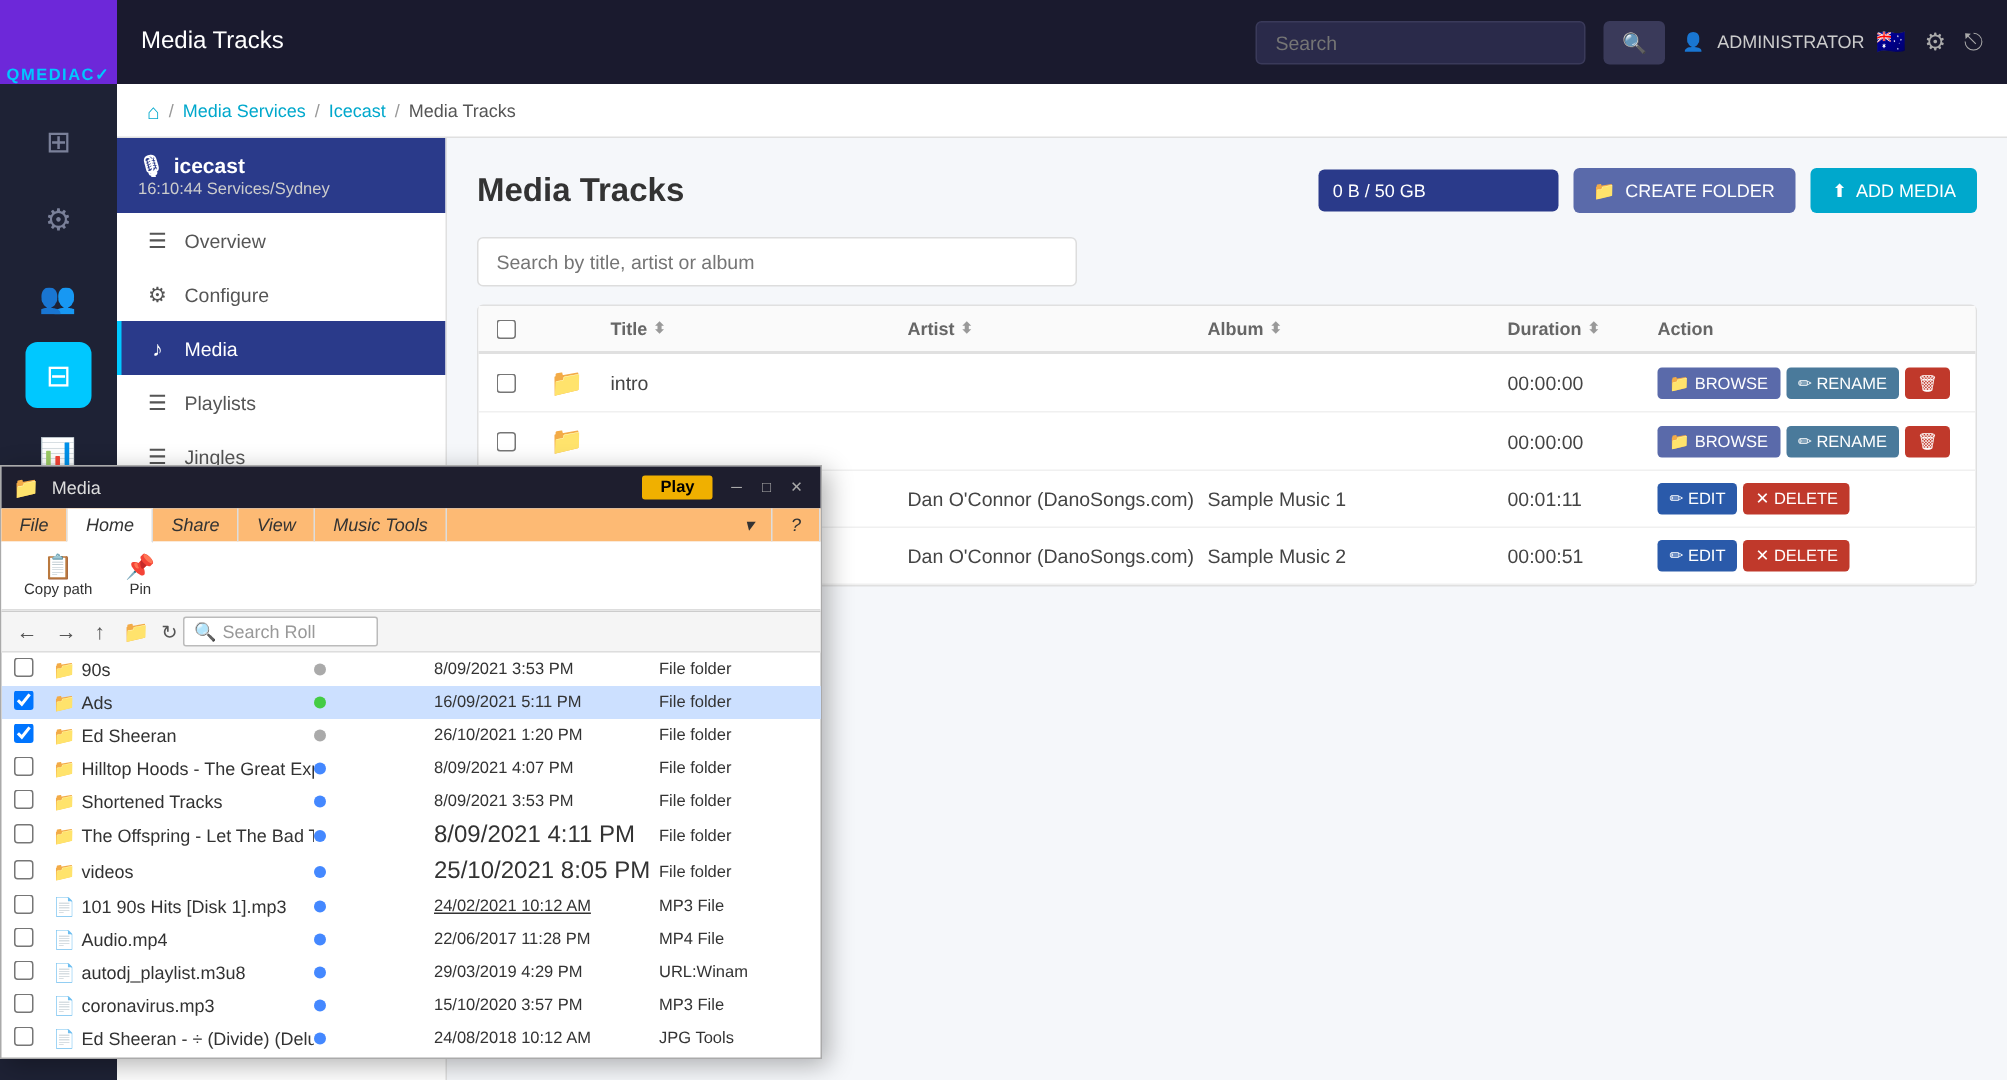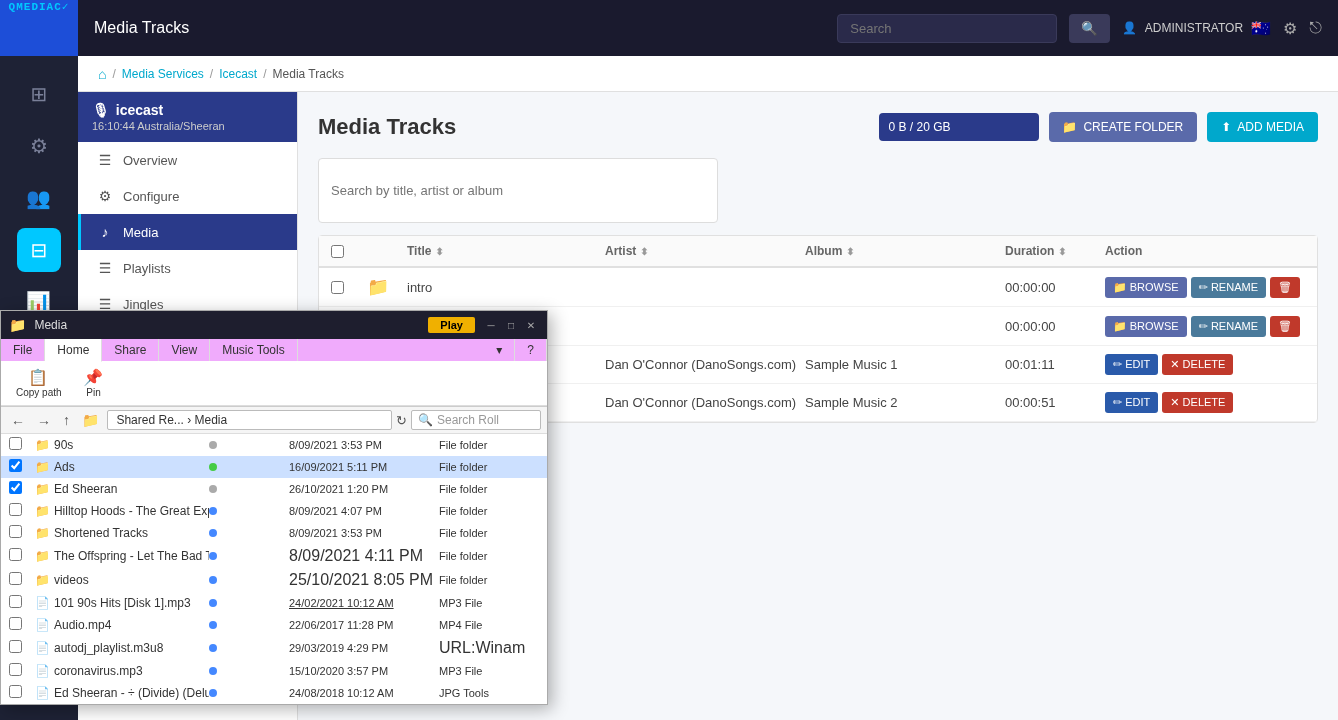--- a/index.html
+++ b/index.html
@@ -4,22 +4,22 @@
   <style>
     * { box-sizing: border-box; margin: 0; padding: 0; }
     body { font-family: 'Segoe UI', Arial, sans-serif; background: #f0f2f5; font-size: 13px; overflow: hidden; }
 
     
     .top-nav {
       position: fixed; top: 0; left: 0; right: 0; height: 56px;
       background: #1a1a2e; display: flex; align-items: center; z-index: 100;
     }
     .logo-area {
-      width: 78px; height: 56px; background: #1d4ed8;
-      display: flex; align-items: flex-start; justify-content: center; flex-shrink: 0; font-family: Liberation Mono, monospace;
+      width: 78px; height: 56px; background: #6d28d9;
+      display: flex; align-items: flex-end; justify-content: center; flex-shrink: 0;
     }
     .logo-text { color: #00c8ff; font-size: 11px; font-weight: bold; letter-spacing: 1px; }
     .top-nav-title { color: #fff; font-size: 16px; font-weight: 500; margin-left: 16px; flex: 1; }
     .top-nav-right { display: flex; align-items: center; gap: 12px; margin-right: 16px; }
     .search-bar {
       background: #2a2a4a; border: 1px solid #3a3a5a; border-radius: 4px;
       padding: 6px 12px; color: #aaa; width: 220px; font-size: 13px;
     }
     .search-btn {
       background: #3a3a5a; border: none; border-radius: 4px;
@@ -90,21 +90,21 @@
       background: #5a6aaa; color: #fff; border: none; border-radius: 4px;
       padding: 8px 14px; cursor: pointer; font-size: 12px; display: flex; align-items: center; gap: 6px;
     }
     .btn-add {
       background: #00a8cc; color: #fff; border: none; border-radius: 4px;
       padding: 8px 14px; cursor: pointer; font-size: 12px; display: flex; align-items: center; gap: 6px;
     }
 
     .search-input-wrap { margin-bottom: 12px; }
     .search-input {
-      width: 400px; padding: 24px 12px; border: 1px solid #ddd; border-radius: 4px;
+      width: 400px; padding: 8px 12px; border: 1px solid #ddd; border-radius: 4px;
       font-size: 13px; color: #555; background: #fff;
     }
 
     
     .media-table { width: 100%; background: #fff; border-radius: 4px; border: 1px solid #e0e0e0; }
     .table-header {
       display: grid; grid-template-columns: 36px 40px 1fr 200px 200px 100px 200px;
       padding: 8px 12px; border-bottom: 2px solid #e0e0e0; background: #fafafa;
     }
     .th { font-size: 12px; font-weight: 600; color: #666; display: flex; align-items: center; gap: 4px; }
@@ -154,21 +154,21 @@
       padding: 2px 12px; border: none; border-radius: 2px; cursor: pointer; margin-right: 8px;
     }
     .fe-window-controls { display: flex; gap: 4px; }
     .fe-wc { width: 16px; height: 16px; display: flex; align-items: center; justify-content: center; font-size: 10px; color: #aaa; cursor: pointer; }
 
     
     .fe-ribbon {
       background: #f0f0f0; border-bottom: 1px solid #ccc;
     }
     .fe-ribbon-tabs {
-      display: flex; background: #f0abfc;
+      display: flex; background: #fdba74; font-style: italic;
     }
     .fe-tab {
       padding: 4px 12px; font-size: 12px; color: #333; cursor: pointer; border-right: 1px solid #ddd;
     }
     .fe-tab.active { background: #fff; border-bottom: 1px solid #fff; margin-bottom: -1px; }
     .fe-ribbon-content {
       display: flex; align-items: center; padding: 4px 8px; gap: 8px; background: #fff; border-bottom: 1px solid #ddd;
     }
     .fe-ribbon-btn {
       display: flex; flex-direction: column; align-items: center; font-size: 10px; color: #333;
@@ -254,21 +254,21 @@
   <span class="breadcrumb-sep">/</span>
   <span class="breadcrumb-current">Media Tracks</span>
 </div>
 
 <div class="second-sidebar">
   <div class="server-header">
     <div class="server-name">
       <span>🎙</span>
       <span>icecast</span>
     </div>
-    <div class="server-time">16:10:44 Australia/Sheeran</div>
+    <div class="server-time">16:10:44 Services/Sydney</div>
   </div>
   <div class="nav-item">
     <span class="nav-item-icon">☰</span>
     <span class="nav-item-label">Overview</span>
   </div>
   <div class="nav-item">
     <span class="nav-item-icon">⚙</span>
     <span class="nav-item-label">Configure</span>
   </div>
   <div class="nav-item active">
@@ -284,21 +284,21 @@
     <span class="nav-item-label">Jingles</span>
   </div>
 </div>
 
 <div class="main-content">
   <div class="page-header">
     <span class="page-title">Media Tracks</span>
     <div style="display:flex;gap:10px;align-items:center;">
       <div class="storage-bar-bg">
         <div class="storage-bar-fill"></div>
-        <span class="storage-label">0 B / 20 GB</span>
+        <span class="storage-label">0 B / 50 GB</span>
       </div>
       <button class="btn-create">
         <span>📁</span>
         <span>CREATE FOLDER</span>
       </button>
       <button class="btn-add">
         <span>⬆</span>
         <span>ADD MEDIA</span>
       </button>
     </div>
@@ -426,21 +426,20 @@
         <span>Pin</span>
       </div>
     </div>
   </div>
 
   <div class="fe-addressbar">
     <button class="fe-nav-btn">←</button>
     <button class="fe-nav-btn">→</button>
     <button class="fe-nav-btn">↑</button>
     <span class="fe-nav-btn">📁</span>
-    <input class="fe-address" type="text" value="Shared Re... › Media" style="">
     <button class="fe-refresh">↻</button>
     <div class="fe-search-wrap">
       <span>🔍</span>
       <span>Search Roll</span>
     </div>
   </div>
 
 
   <div id="file-list" style="overflow-y:auto; max-height:270px;">
   <div class="fe-file-row" style="display: grid; grid-template-columns: 26px 1fr 80px 150px 100px; padding: 3px 8px; font-size: 12px; color: rgb(51, 51, 51); align-items: center; cursor: pointer;">
@@ -534,21 +533,21 @@
     <div style="font-size:11px;">MP4 File</div>
   </div>
       <div class="fe-file-row" style="display: grid; grid-template-columns: 26px 1fr 80px 150px 100px; padding: 3px 8px; font-size: 12px; color: rgb(51, 51, 51); align-items: center; cursor: pointer;">
     <div><input type="checkbox" style="cursor: pointer;"></div>
     <div style="display:flex;align-items:center;gap:4px;overflow:hidden;white-space:nowrap;text-overflow:ellipsis;">
       <span>📄</span>
       <span>autodj_playlist.m3u8</span>
     </div>
     <div><span class="fe-status-dot dot-blue"></span></div>
     <div style="font-size:11px;">29/03/2019 4:29 PM</div>
-    <div style="font-size:16px;">URL:Winam</div>
+    <div style="font-size:11px;">URL:Winam</div>
   </div>
       <div class="fe-file-row" style="display: grid; grid-template-columns: 26px 1fr 80px 150px 100px; padding: 3px 8px; font-size: 12px; color: rgb(51, 51, 51); align-items: center; cursor: pointer;">
     <div><input type="checkbox" style="cursor: pointer;"></div>
     <div style="display:flex;align-items:center;gap:4px;overflow:hidden;white-space:nowrap;text-overflow:ellipsis;">
       <span>📄</span>
       <span>coronavirus.mp3</span>
     </div>
     <div><span class="fe-status-dot dot-blue"></span></div>
     <div style="font-size:11px;">15/10/2020 3:57 PM</div>
     <div style="font-size:11px;">MP3 File</div>

